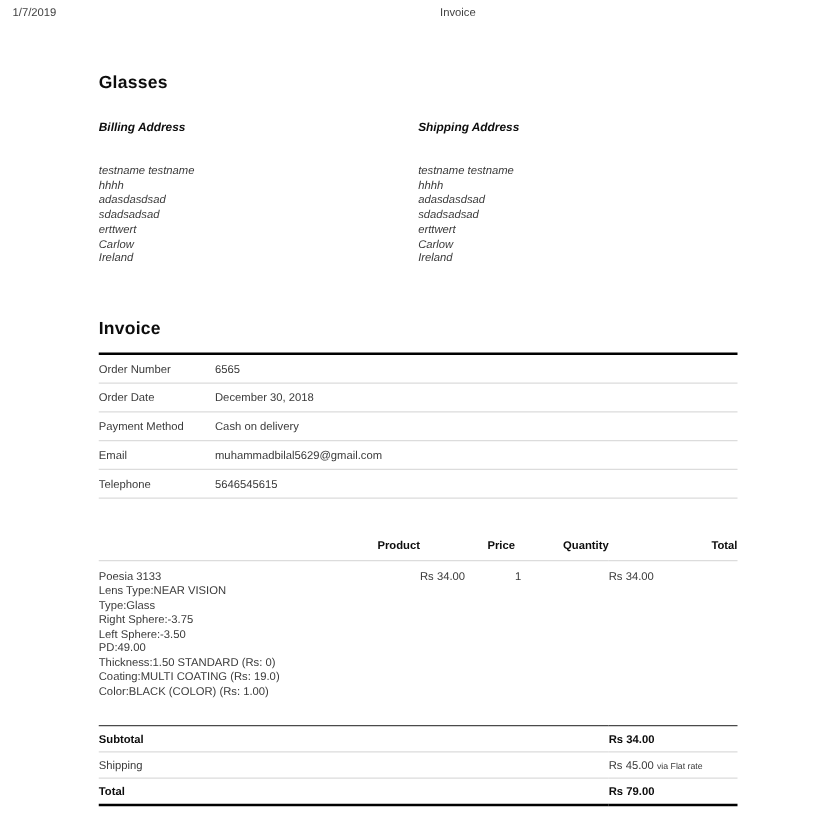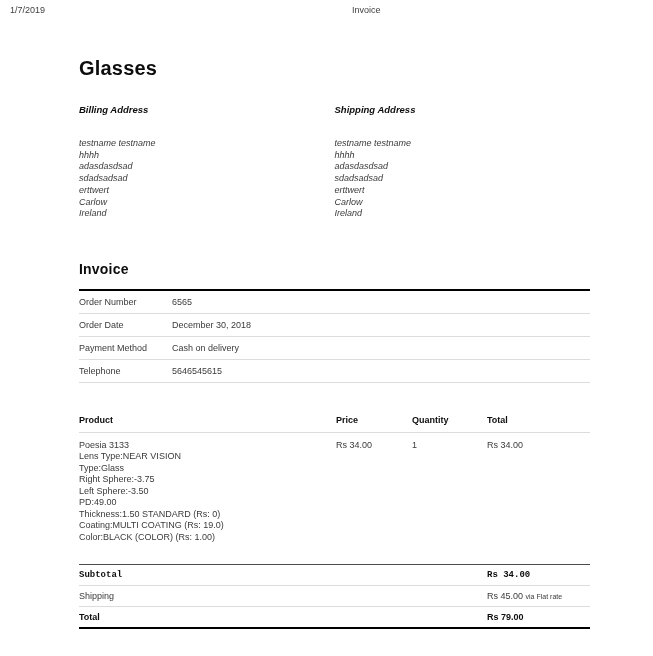--- a/index.html
+++ b/index.html
@@ -19,21 +19,21 @@
     color: #3f3f3f;
     text-align: center;
   }
   .print-header .date { position: absolute; left: 10px; top: 5px; }
   .print-header .title { position: absolute; left: 352px; top: 5px; }
 
   .content { width: 511px; margin-left: 79px; }
 
   .store-heading {
     margin: 40px 0 0 0;
-    font-size: 20px;
+    font-size: 14px;
     font-weight: bold;
     color: #0d0d0d;
     letter-spacing: 0.2px;
   }
 
   .addresses { display: flex; margin-top: 24px; font-style: italic; }
   .addr-col { width: 50%; }
   .addr-label { font-size: 9.5px; font-weight: bold; color: #0d0d0d; }
   .addr-lines { margin-top: 23px; font-size: 9px; line-height: 11.7px; color: #3a3a3a; }
 
@@ -50,29 +50,29 @@
   .details-table { margin-top: 12px; border-top: 2px solid #000; font-size: 9px; }
   .details-table td { padding: 6px 0; border-bottom: 1px solid #dcdcdc; vertical-align: middle; color: #3a3a3a; }
   .details-table td.dt-label { width: 93px; }
 
   .order-table { margin-top: 26px; font-size: 9px; }
   .order-table col.c-product { width: 257px; }
   .order-table col.c-price { width: 76px; }
   .order-table col.c-qty { width: 75px; }
   .order-table col.c-total { width: 103px; }
   .order-table th {
-    text-align: left; font-weight: bold; color: #0d0d0d;
+    text-align: right; font-weight: bold; color: #0d0d0d;
     padding: 6px 0 7px 0; border-bottom: 1px solid #dcdcdc;
   }
   .order-table td.item-cell {
     vertical-align: top; padding: 7px 0 21px 0;
     line-height: 11.5px; color: #3a3a3a;
   }
   .order-table tr.summary-row td { padding: 5px 0; color: #3a3a3a; }
-  .order-table tr.subtotal-row td { border-top: 1px solid #4a4a4a; border-bottom: 1px solid #dcdcdc; font-weight: bold; color: #0d0d0d; font-family: Liberation Mono, monospace; }
+  .order-table tr.subtotal-row td { border-top: 1px solid #4a4a4a; border-bottom: 1px solid #dcdcdc; font-weight: bold; color: #0d0d0d; }
   .order-table tr.shipping-row td { border-bottom: 1px solid #dcdcdc; }
   .order-table tr.total-row td { border-bottom: 2px solid #000; font-weight: bold; color: #0d0d0d; }
   .ship-note { font-size: 7px; color: #3a3a3a; }
   .item-line { display: block; }
 </style>
 </head>
 <body>
 
 <div class="print-header">
   <span class="date">1/7/2019</span>
@@ -120,20 +120,24 @@
       </tr>
       <tr>
         <td class="dt-label">Order Date</td>
         <td>December 30, 2018</td>
       </tr>
       <tr>
         <td class="dt-label">Payment Method</td>
         <td>Cash on delivery</td>
       </tr>
       <tr>
+        <td class="dt-label">Email</td>
+        <td>muhammadbilal5629@gmail.com</td>
+      </tr>
+      <tr>
         <td class="dt-label">Telephone</td>
         <td>5646545615</td>
       </tr>
     </tbody>
   </table>
 
   <table class="order-table">
     <colgroup>
       <col class="c-product">
         <col class="c-price">

